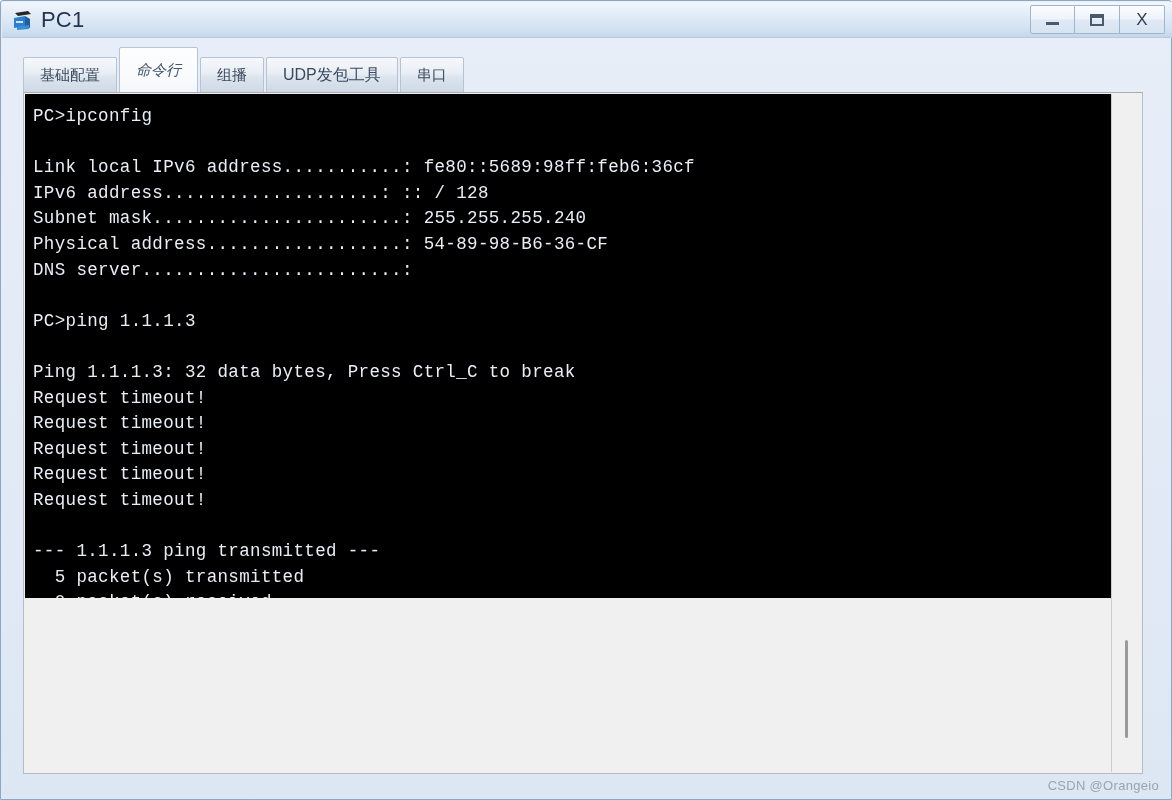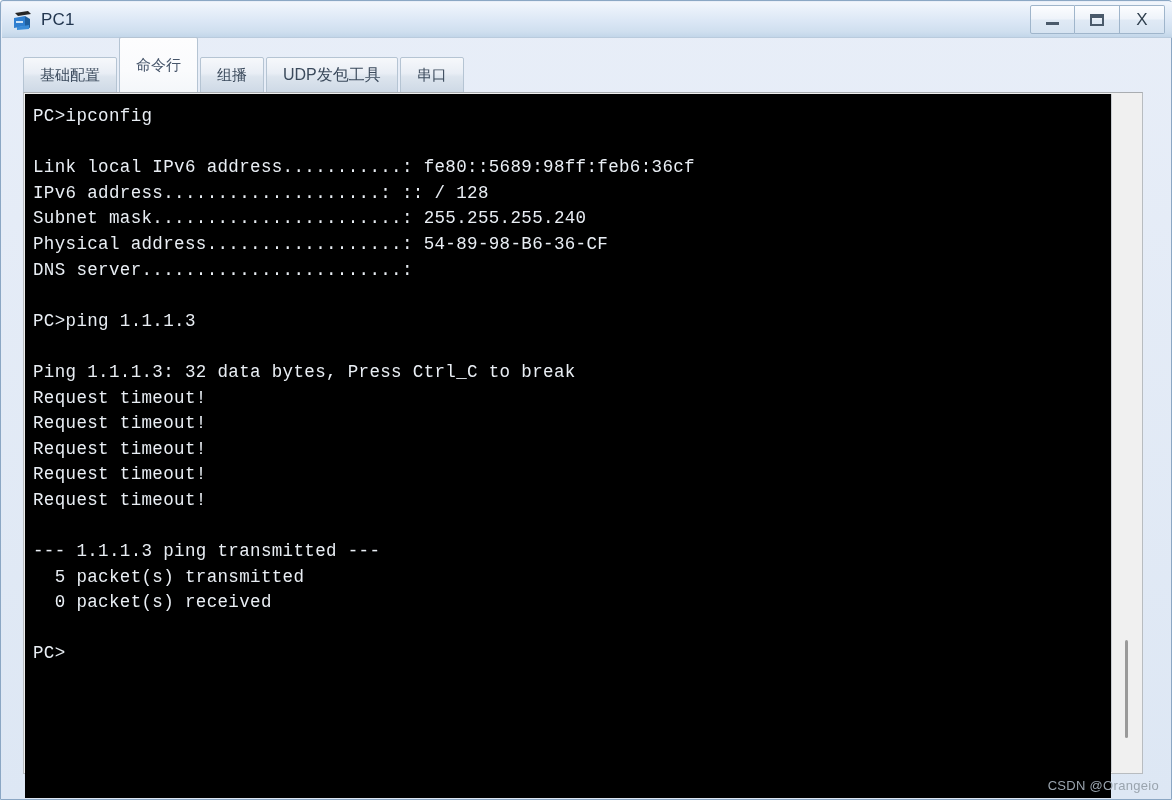--- a/index.html
+++ b/index.html
@@ -44,21 +44,21 @@
     display: flex;
     align-items: center;
     gap: 7px;
   }
   .app-icon {
     width: 22px; height: 20px;
     position: relative;
     flex: 0 0 auto;
   }
   .title-text {
-    font-size: 17px;
+    font-size: 22px;
     color: #22364f;
     font-family: "Liberation Sans", sans-serif;
     letter-spacing: 0.2px;
   }
 
   .winbtns {
     position: absolute;
     right: 7px; top: 3px;
     display: flex;
     height: 29px;
@@ -112,40 +112,41 @@
     justify-content: center;
     padding: 0 16px;
     font-size: 15px;
     color: #3b4a5c;
     background: linear-gradient(to bottom, #f6f8fb 0%, #e9eef5 45%, #dde5ee 55%, #ced9e6 100%);
     border-radius: 2px 2px 0 0;
   }
   .tab.active {
     background: linear-gradient(to bottom, #fdfdfe 0%, #fafbfd 60%, #f4f7fa 100%);
     color: #46556a;
-    height: 56px;
+    height: 46px;
+    font-style: italic;
   }
   .tab.small { font-size: 16px; }
 
   
   .console-wrap {
     position: absolute;
     left: 22px; top: 91px;
     width: 1120px;
     height: 682px;
     box-sizing: border-box;
     background: #f0f0f0;
     border: 1px solid #b8bcc0;
     border-top-color: #a9adb1;
   }
   .console {
     position: absolute;
     left: 1px; top: 1px;
     width: 1086px;
-    height: 704px;
+    height: 504px;
     background: #000000;
     overflow: hidden;
     box-sizing: border-box;
     text-decoration: underline;
   }
   .console-inner {
     padding: 10px 0 0 8px;
   }
   .line {
     font-family: "Liberation Mono", "DejaVu Sans Mono", monospace;

